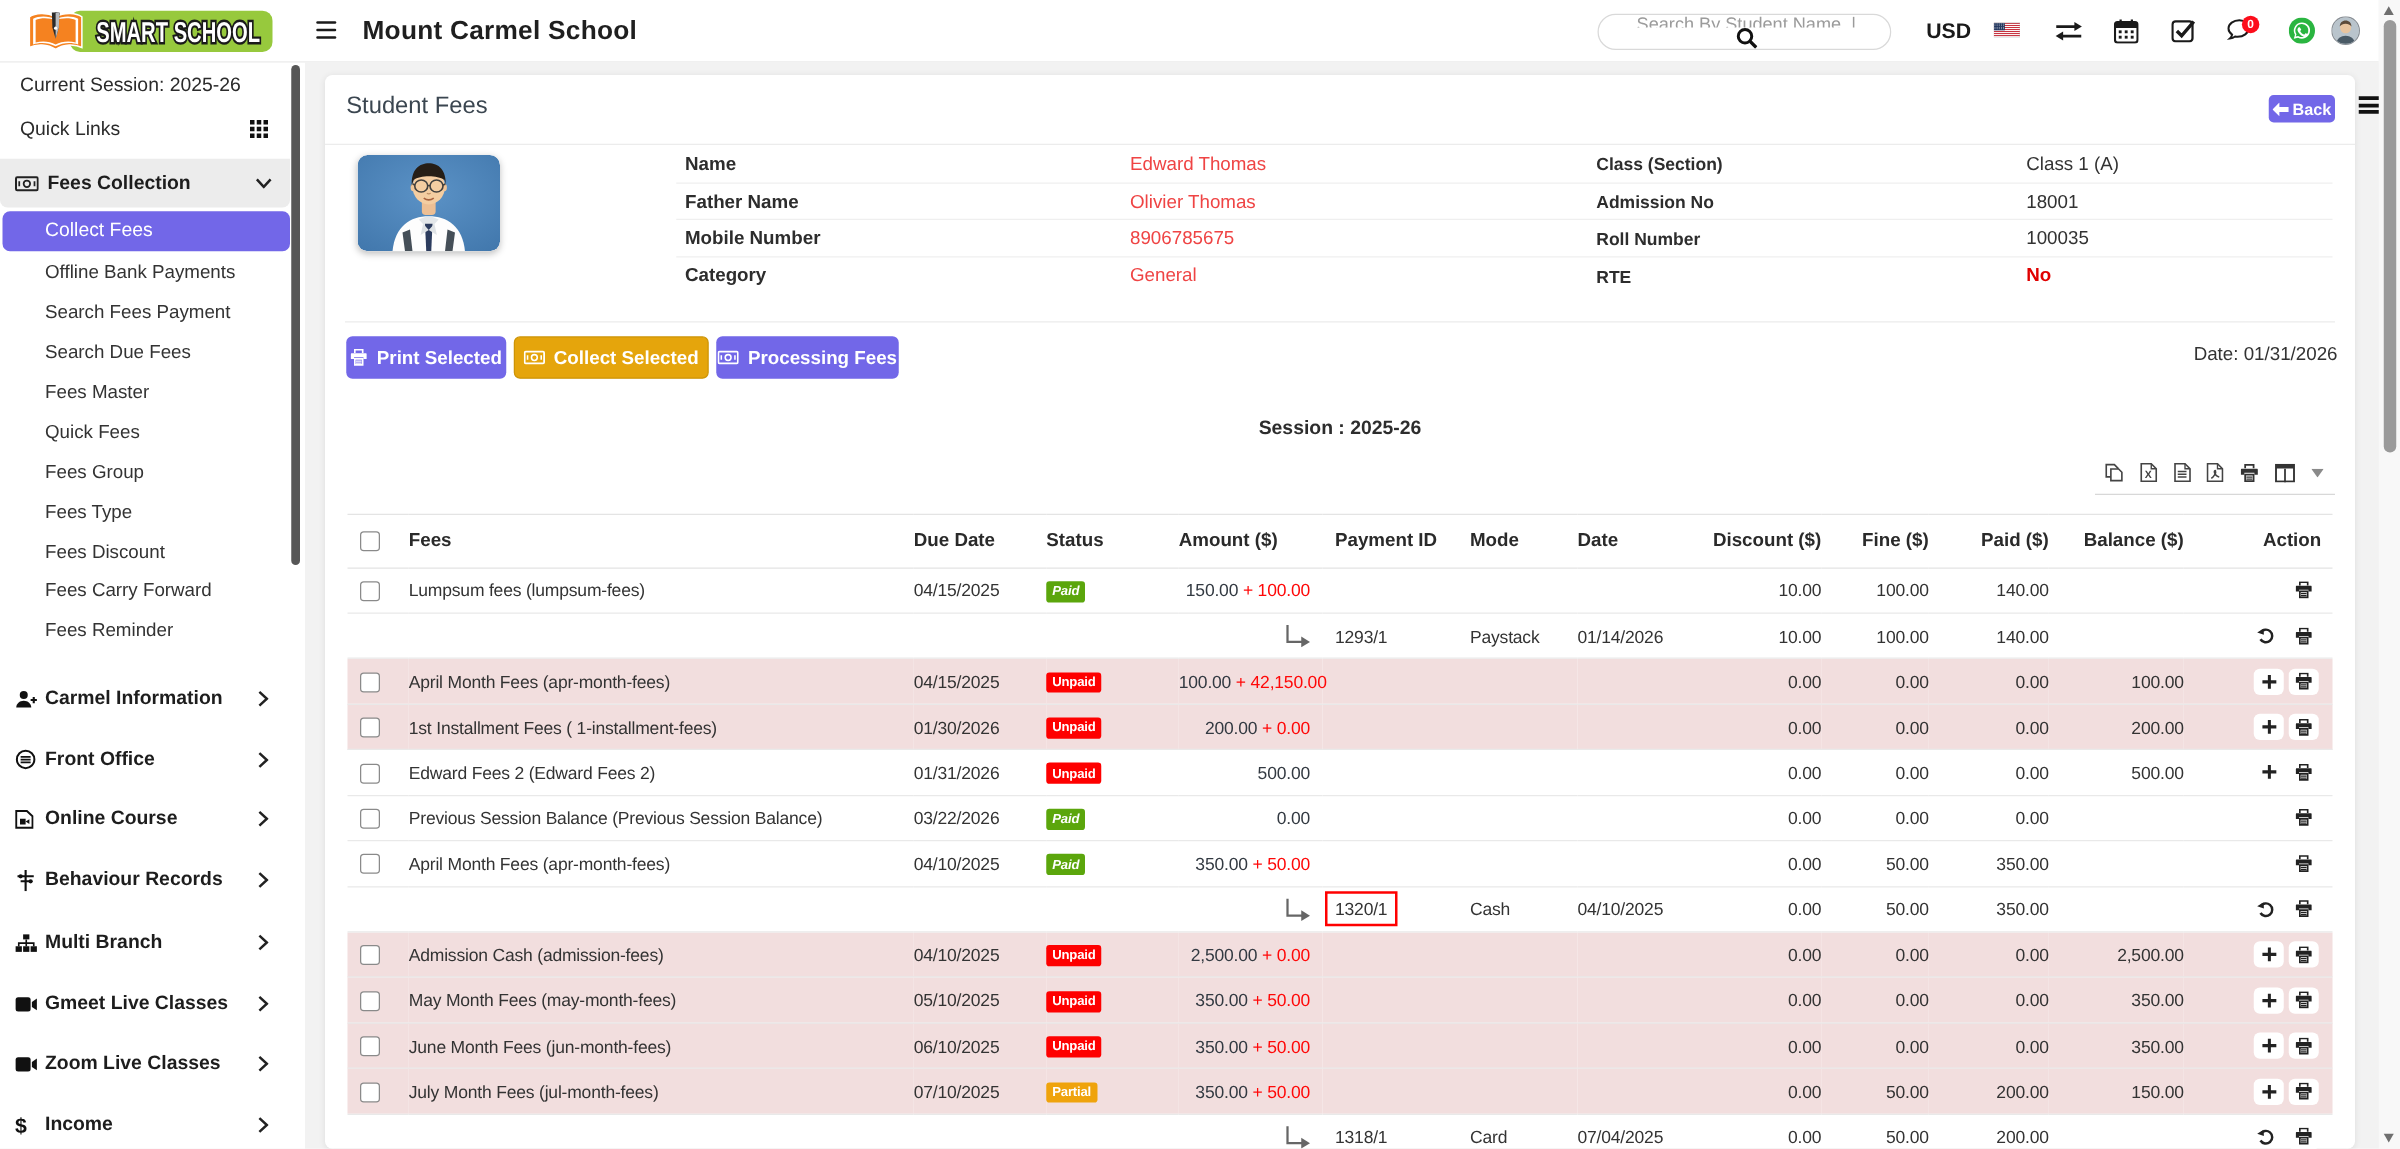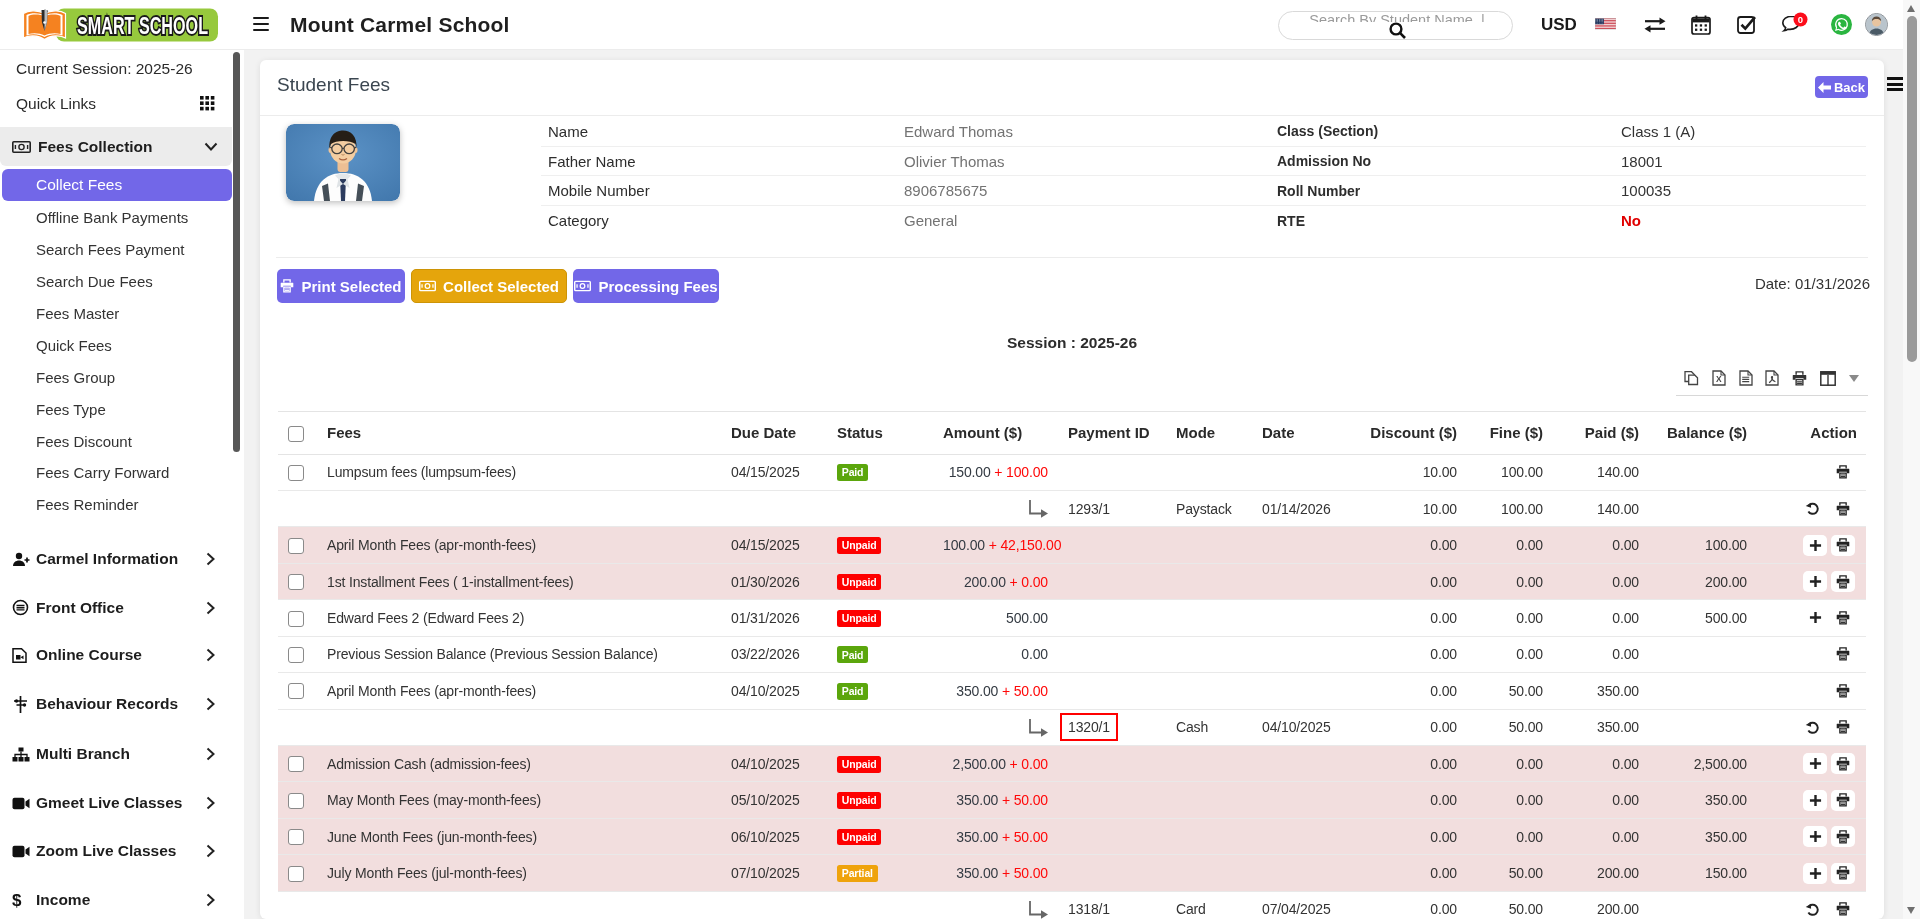--- a/index.html
+++ b/index.html
@@ -51,22 +51,22 @@
    border-radius:6px; box-shadow:0 1px 6px rgba(0,0,0,.09); }
 #cardtitle { position:absolute; left:17px; top:14px; font-size:19px; color:#3b4650; }
 #backbtn { position:absolute; left:1555px; top:16px; width:53px; height:22px; background:#7267e8;
    border-radius:4px; color:#fff; font-size:13px; font-weight:600; display:flex; align-items:center; justify-content:center; gap:3px; }
 #carddiv { position:absolute; left:0; top:55px; width:100%; height:1px; background:#ececec; }
 #photo { position:absolute; left:26px; top:64px; width:114px; height:77px; border-radius:8px; overflow:hidden;
    box-shadow:0 2px 6px rgba(0,0,0,.25); }
 #infotb { position:absolute; left:281px; top:57px; width:1325px; }
 .irow { height:29.7px; display:flex; align-items:center; border-bottom:1px solid #efefef; }
 .irow.last { border-bottom:none; }
-.il1 { width:363px; padding-left:7px; font-weight:400; font-size:15px; color:#2d2d2d; }
-.iv1 { width:373px; font-size:15px; color:#737373; }
+.il1 { width:363px; padding-left:7px; font-weight:700; font-size:15px; color:#2d2d2d; }
+.iv1 { width:373px; font-size:15px; color:#ef4444; }
 .il2 { width:344px; font-weight:700; font-size:14px; color:#2d2d2d; }
 .iv2 { flex:1; font-size:15px; color:#333; }
 .btnrow { position:absolute; left:17px; top:209px; display:flex; gap:6px; }
 .btn { height:34px; border-radius:5px; color:#fff; font-size:15px; font-weight:600;
    display:flex; align-items:center; justify-content:center; gap:7px; white-space:nowrap; }
 .btn.bp { background:#7267e8; }
 .btn.by { background:#e5a50c; border:1px solid #cd9406; }
 #datetxt { position:absolute; right:14px; top:215px; font-size:15px; color:#333; }
 #sessttl { position:absolute; left:0; top:274px; width:100%; text-align:center; font-size:15.5px; font-weight:700; color:#2d2d2d; }
 #exports { position:absolute; left:1416px; top:310px; width:192px; display:flex; align-items:center;
@@ -84,21 +84,21 @@
 .cb { display:inline-block; width:16px; height:16px; border:1.5px solid #8a8a8a; border-radius:3px; background:#fff; vertical-align:middle; }
 #feetable td.fee { color:#333; }
 #feetable th.r, #feetable td.num { text-align:right; }
 #feetable td.amt { text-align:right; padding-right:10px; color:#333a42; }
 #feetable td.amt svg { display:inline-block; vertical-align:middle; }
 #feetable td.pid { padding-left:10px; }
 #feetable th.pid { padding-left:10px; }
 .red { color:#ff0808; }
 .purple { color:#7166e0; }
 .badge { display:inline-block; padding:3.2px 4.8px; border-radius:2.5px; font-size:10.5px; font-weight:700; color:#fff; line-height:1; }
-.badge.paid { background:#5ba60c; }
+.badge.paid { background:#5ba60c;font-style:italic; }
 .badge.unpaid { background:#fe0000; }
 .badge.partial { background:#efa30c; }
 .redbox { border:2px solid #f00; padding:4px 6px; margin-left:-8px; }
 #feetable td.act { text-align:right; padding-right:11px; }
 #feetable td.act .abtn { display:inline-flex; width:24px; height:21px; background:#fff; border-radius:5px;
    align-items:center; justify-content:center; vertical-align:middle; margin-left:4px; }
 #feetable td.act .aplain { display:inline-flex; vertical-align:middle; margin-right:7px; }
 th .cb { margin-left:10px; }
 </style></head>
 <body>

